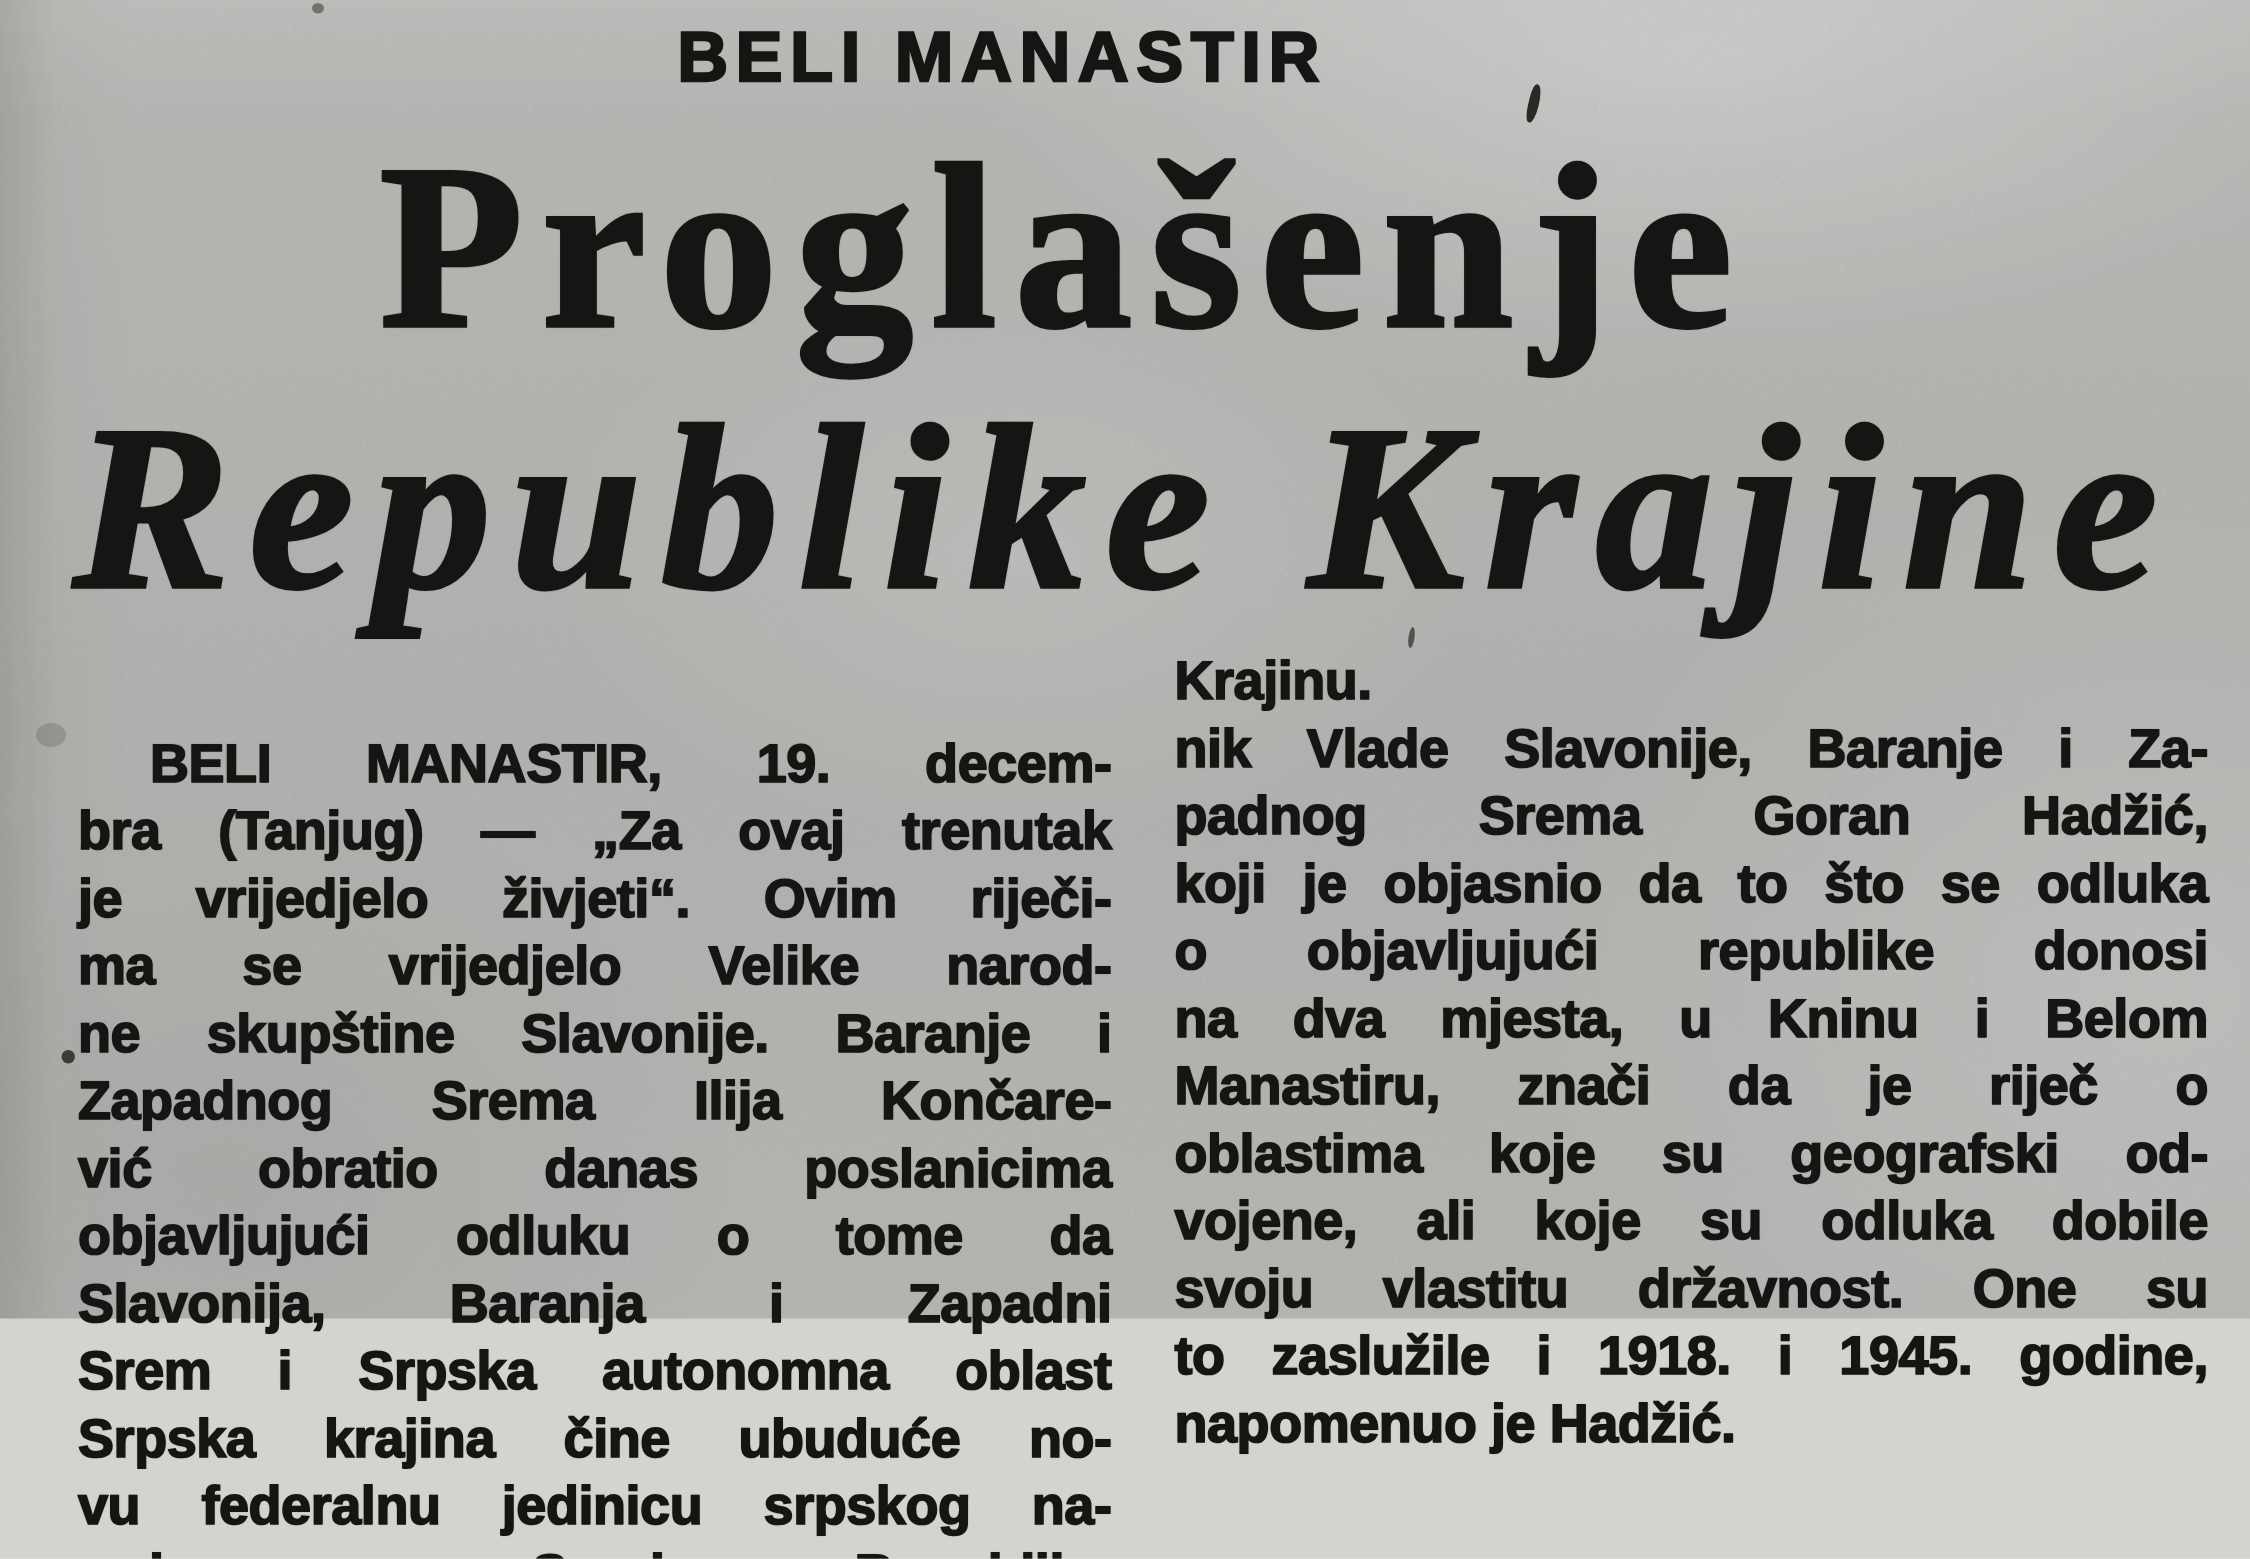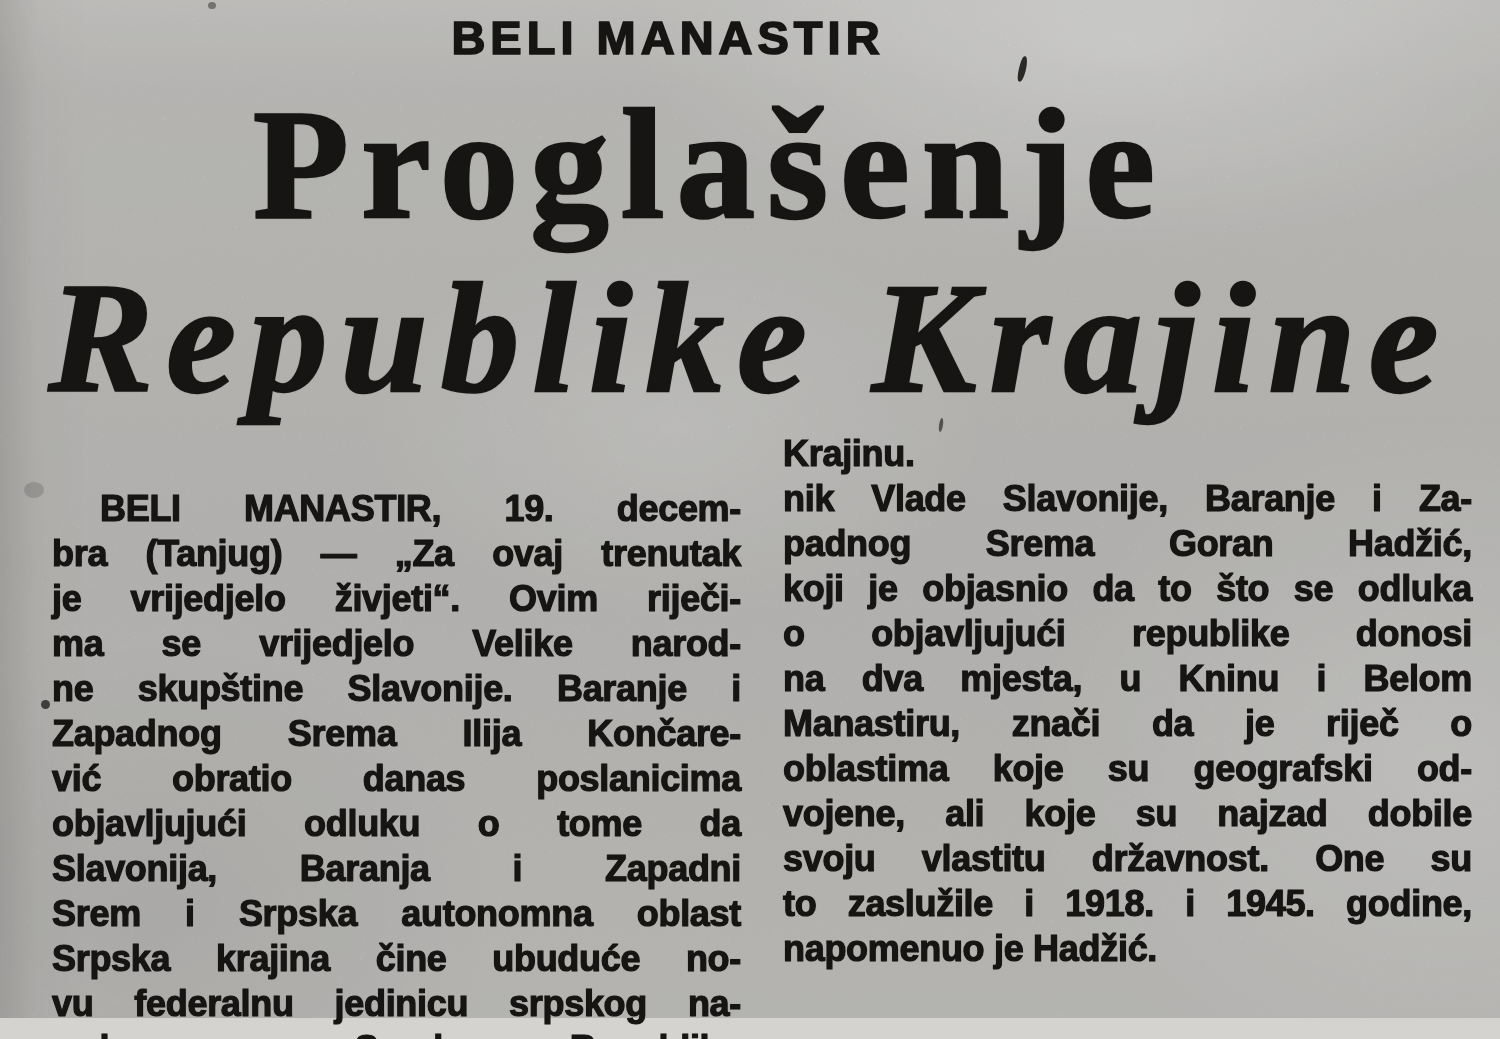--- a/index.html
+++ b/index.html
@@ -3,21 +3,21 @@
 <meta charset="utf-8">
 <style>
   html, body {
     margin: 0; padding: 0;
     width: 1500px; height: 1039px;
     overflow: hidden;
     background: #d4d3d0;
   }
   .page {
     position: relative;
-    width: 1500px; height: 1018px;
+    width: 1500px; height: 879px;
     background:
       radial-gradient(ellipse 700px 300px at 75% 4%, rgba(255,255,255,0.55), rgba(255,255,255,0) 70%),
       radial-gradient(ellipse 500px 400px at 10% 90%, rgba(0,0,0,0.05), rgba(0,0,0,0) 70%),
       radial-gradient(ellipse 420px 260px at 45% 42%, rgba(255,255,255,0.25), rgba(255,255,255,0) 75%),
       radial-gradient(ellipse 600px 500px at 96% 75%, rgba(255,255,255,0.30), rgba(255,255,255,0) 70%),
       linear-gradient(90deg, rgba(0,0,0,0.10) 0%, rgba(0,0,0,0.02) 2.5%, rgba(0,0,0,0) 6%),
       linear-gradient(180deg, #e0dfdc 0%, #d7d6d3 9%, #d2d1ce 55%, #d6d5d2 100%);
     color: #161513;
     font-family: "Liberation Sans", "DejaVu Sans", sans-serif;
   }
@@ -131,21 +131,21 @@
       </div>
     <div class="col right">
         <div class="line nojust">Krajinu.</div>
         <div class="line">nik Vlade Slavonije, Baranje i Za-</div>
         <div class="line">padnog Srema Goran Hadžić,</div>
         <div class="line">koji je objasnio da to što se odluka</div>
         <div class="line">o objavljujući republike donosi</div>
         <div class="line">na dva mjesta, u Kninu i Belom</div>
         <div class="line">Manastiru, znači da je riječ o</div>
         <div class="line">oblastima koje su geografski od-</div>
-        <div class="line">vojene, ali koje su najzad dobile</div>
+        <div class="line">vojene, ali koje su odluka dobile</div>
         <div class="line">svoju vlastitu državnost. One su</div>
         <div class="line">to zaslužile i 1918. i 1945. godine,</div>
         <div class="line nojust">napomenuo je Hadžić.</div>
       </div>
   </div>
 
   <div class="speck s1"></div>
   <div class="speck s2"></div>
   <div class="speck s3"></div>
   <div class="speck s4"></div>

